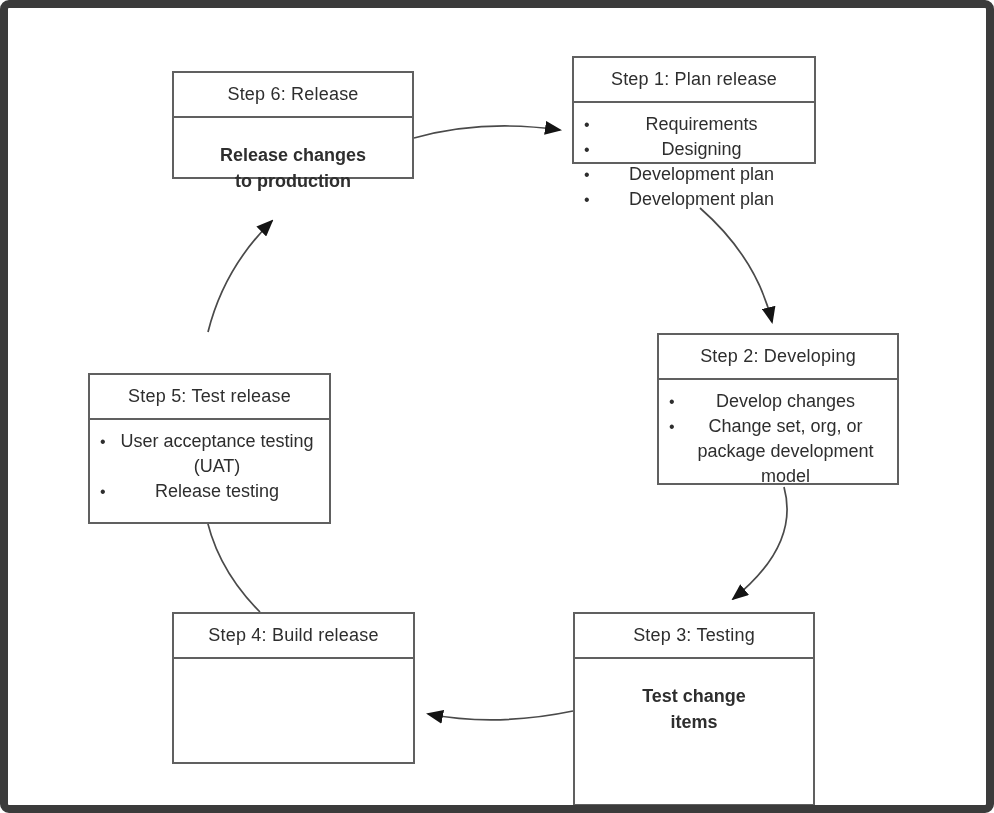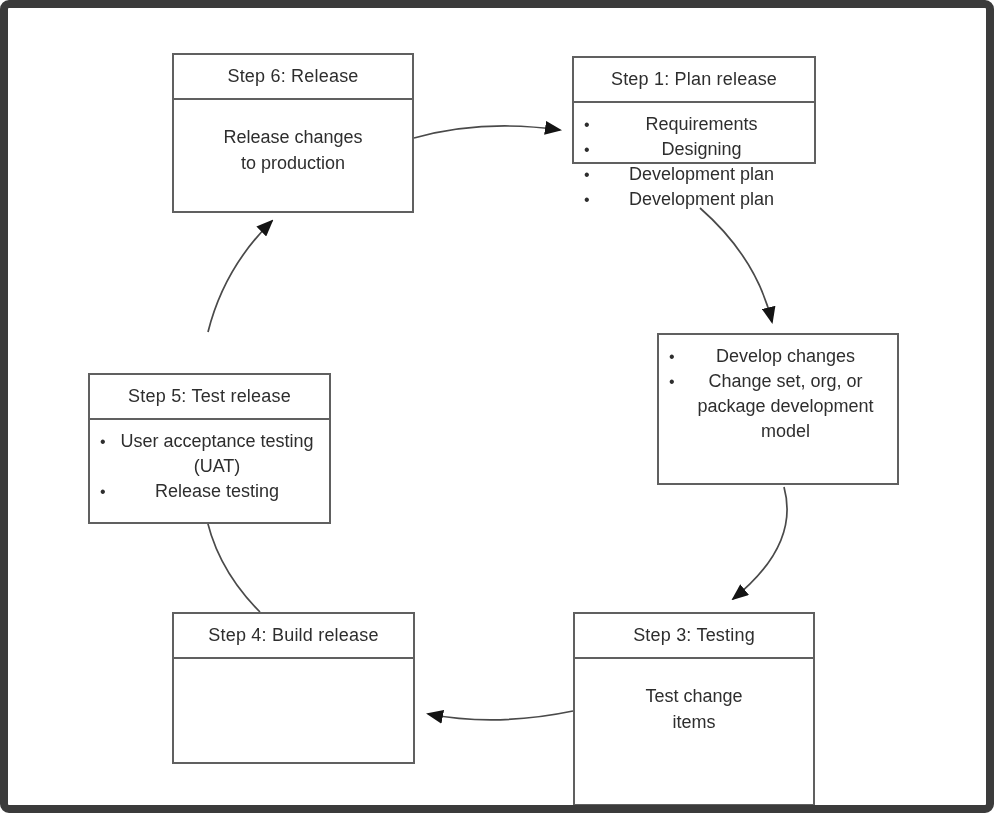--- a/index.html
+++ b/index.html
@@ -19,29 +19,29 @@
     border:2px solid var(--box-border);
   }
   .box-header{
     display:flex;align-items:center;justify-content:center;
     height:45px;border-bottom:2px solid var(--box-border);
     font-size:18px;letter-spacing:.2px;
   }
   .box-body{position:relative;}
   .center-body{
     display:flex;flex-direction:column;align-items:center;justify-content:center;
-    text-align:right;font-size:18px;line-height:26px;
+    text-align:right;font-size:18px;line-height:26px;font-weight:bold;
   }
   .center-body .line{display:block;}
   ul.bullets{list-style:none;padding:9px 8px 6px 10px;font-size:18px;}
   ul.bullets li{display:flex;line-height:25px;}
   ul.bullets .dot{width:13px;flex:0 0 13px;text-align:left;font-size:16px;}
   ul.bullets .li-text{flex:1;text-align:center;}
   
-  .pos-step6{left:164px;top:45px;width:242px;height:160px;}
+  .pos-step6{left:164px;top:63px;width:242px;height:108px;}
   .pos-step1{left:564px;top:48px;width:244px;height:108px;}
   .pos-step5{left:80px;top:325px;width:243px;height:151px;margin-top:40px;}
   .pos-step2{left:649px;top:325px;width:242px;height:152px;}
   .pos-step4{left:164px;top:604px;width:243px;height:152px;}
   .pos-step3{left:565px;top:604px;width:242px;height:194px;}
   .pos-step6 .center-body,.pos-step3 .center-body,.pos-step4 .center-body{height:99px;}
 </style>
 </head>
 <body>
 
@@ -105,20 +105,21 @@
         </li>
         <li>
           <span class="dot">•</span>
           <span class="li-text">Release testing</span>
         </li>
       </ul>
     </div>
   </div>
 
   <div class="box pos-step2">
+    <div class="box-header">Step 2: Developing</div>
     <div class="box-body">
       <ul class="bullets">
         <li>
           <span class="dot">•</span>
           <span class="li-text">Develop changes</span>
         </li>
         <li>
           <span class="dot">•</span>
           <span class="li-text">Change set, org, or package development model</span>
         </li>

